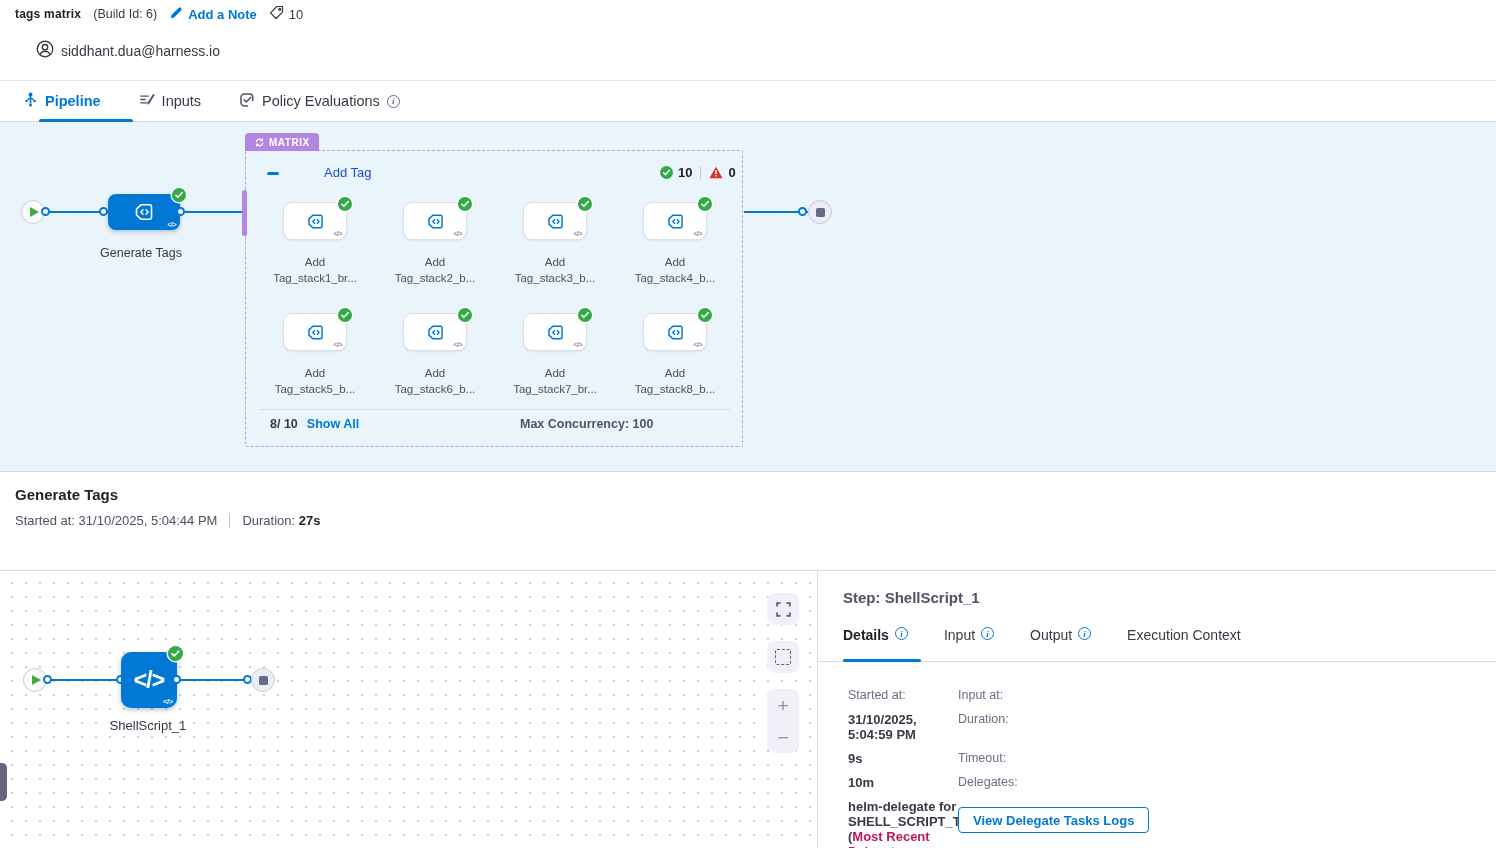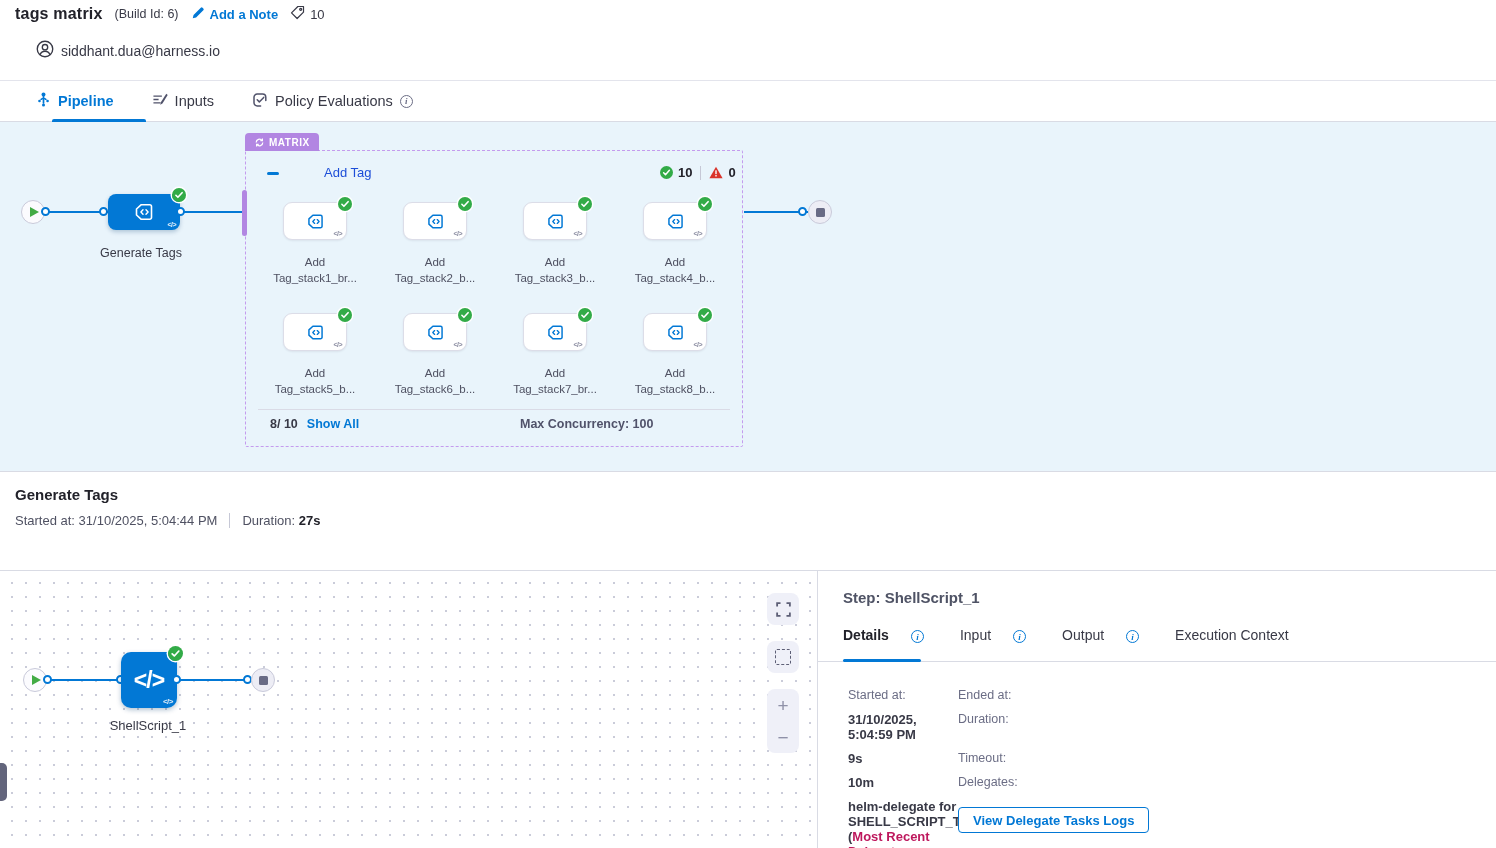--- a/index.html
+++ b/index.html
@@ -6,29 +6,29 @@
   html,body { width:1496px; height:848px; }
   body {
     font-family: "Liberation Sans", "DejaVu Sans", sans-serif;
     background:#fff; color:#22222a; overflow:hidden;
   }
   .app { position:relative; width:1496px; height:848px; background:#fff; }
 
   
   .hdr { position:absolute; left:0; top:0; width:100%; height:80px; background:#fff; }
   .hdr-row1 { position:absolute; left:15px; top:5px; display:flex; align-items:center; gap:12px; }
-  .title { font-size:16px; font-weight:700; color:#22222a; letter-spacing:.2px; }
+  .title { font-size:12px; font-weight:700; color:#22222a; letter-spacing:.2px; }
   .buildid { font-size:12.5px; color:#383946; }
   .add-note { display:flex; align-items:center; gap:5px; color:#0278d5; font-size:13px; font-weight:600; cursor:pointer; }
   .tagcount { display:flex; align-items:center; gap:5px; color:#383946; font-size:13px; }
   .hdr-row2 { position:absolute; left:36px; top:40px; display:flex; align-items:center; gap:7px; color:#383946; font-size:14px; }
 
   
   .tabbar { position:absolute; left:0; top:80px; width:100%; height:42px; background:#fff;
-    border-top:1px solid #e3e4ec; border-bottom:1px solid #d9dbe4; display:flex; align-items:center; padding-left:36px; }
+    border-top:1px solid #e3e4ec; border-bottom:1px solid #d9dbe4; display:flex; align-items:center; padding-left:23px; }
   .tab { display:flex; align-items:center; gap:7px; font-size:14.5px; color:#383946; margin-right:38px; cursor:pointer; position:relative; height:100%; }
   .tab.active { color:#0278d5; font-weight:600; }
   .tab-underline { position:absolute; left:16px; bottom:-1px; width:94px; height:3px; background:#0278d5; border-radius:2px 2px 0 0; }
   .info-i { display:inline-flex; align-items:center; justify-content:center; width:13px; height:13px;
     border:1.2px solid currentColor; border-radius:50%; font-size:9px; font-style:italic; font-family:"Liberation Serif",serif; font-weight:700; }
   .info-gray { color:#6b6d85; }
   .info-blue { color:#0278d5; }
 
   
   .graph { position:absolute; left:0; top:122px; width:100%; height:350px; background:#e9f4fb; border-bottom:1px solid #d9dbe4; }
@@ -88,21 +88,21 @@
   .zoom-ctl { position:absolute; left:767px; top:118px; width:32px; height:64px; background:#eff0f8; border-radius:8px;
     display:flex; flex-direction:column; align-items:center; justify-content:space-around; }
   .zoom-glyph { font-size:19px; color:#8f91a8; line-height:1; cursor:pointer; }
   .marquee-glyph { width:16px; height:16px; border:1.6px dashed #5d5f76; border-radius:2px; }
   .drawer-handle { position:absolute; left:0; top:192px; width:7px; height:38px; background:#63657c; border-radius:0 5px 5px 0; cursor:pointer; }
 
   
   .panel { position:relative; width:678px; height:278px; background:#fff; }
   .panel-title { position:absolute; left:25px; top:18px; font-size:15px; font-weight:600; color:#4f5365; }
   .panel-tabs { position:absolute; left:25px; top:56px; display:flex; gap:36px; align-items:center; }
-  .ptab { display:flex; align-items:flex-end; gap:22px; font-size:14px; color:#383946; cursor:pointer; padding-bottom:12px; }
+  .ptab { display:flex; align-items:flex-start; gap:6px; font-size:14px; color:#383946; cursor:pointer; padding-bottom:12px; }
   .ptab.active { font-weight:700; color:#22222a; }
   .panel-tabline { position:absolute; left:0; top:90px; width:678px; height:1px; background:#d9dbe4; }
   .panel-underline { position:absolute; left:25px; top:88px; width:78px; height:3px; background:#0278d5; border-radius:2px; }
 
   .details { position:absolute; left:30px; top:117px; display:grid; grid-template-columns:110px auto; row-gap:9px; font-size:13px; }
   .d-label { color:#6b6d85; font-size:12.5px; line-height:15px; }
   .d-value { color:#383946; font-weight:700; line-height:15px; }
   .d-link { color:#be185d; font-weight:600; cursor:pointer; }
   .logs-btn { position:absolute; left:140px; top:236px; height:26px; padding:0 14px; background:#fff; border:1px solid #0278d5;
     border-radius:4px; color:#0278d5; font-size:13px; font-weight:700; font-family:inherit; cursor:pointer; }
@@ -440,21 +440,21 @@
         </div>
         <div class="ptab">
           <span>Execution Context</span>
         </div>
       </div>
       <div class="panel-tabline"></div>
       <div class="panel-underline"></div>
 
       <div class="details">
         <div class="d-label">Started at:</div>
-        <div class="d-label">Ended at:</div>
+        <div class="d-label">Input at:</div>
         <div class="d-value">31/10/2025, 5:04:59 PM</div>
         <div class="d-label">Duration:</div>
         <div class="d-value">9s</div>
         <div class="d-label">Timeout:</div>
         <div class="d-value">10m</div>
         <div class="d-label">Delegates:</div>
         <div class="d-value"><span>helm-delegate for SHELL_SCRIPT_TASK_NG (</span><span class="d-link">Most Recent Delegate Selection Logs</span><span>)</span></div>
       </div>
 
       <button class="logs-btn">View Delegate Tasks Logs</button>

